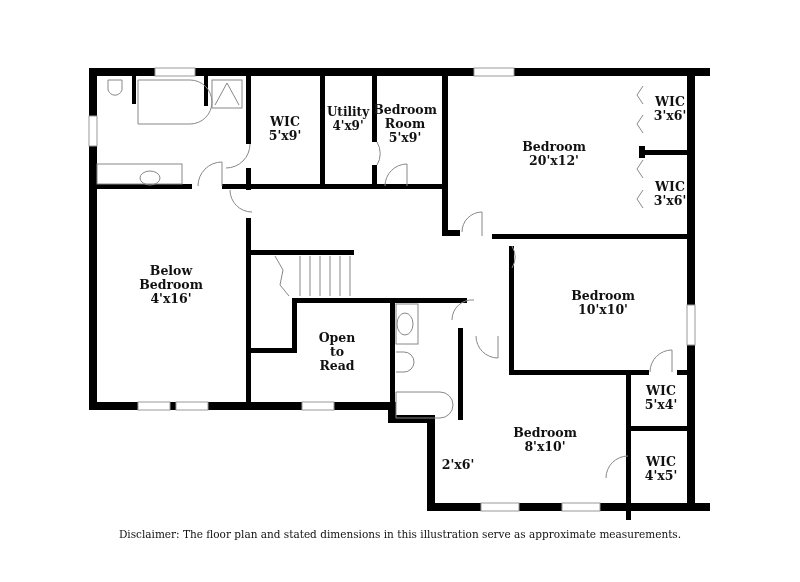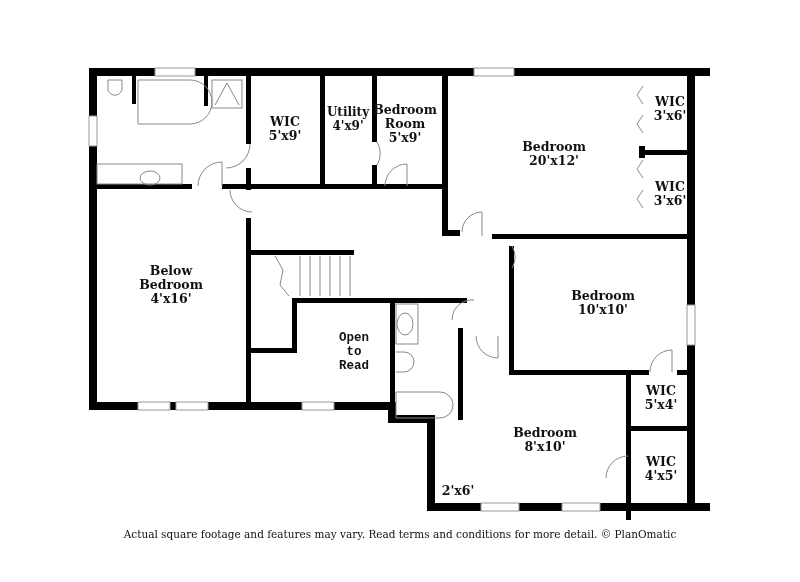--- a/index.html
+++ b/index.html
@@ -144,36 +144,36 @@
 </div>
 <div class="room-label" style="left:171px; top:264px;">
   <span>Below</span>
   <span>Bedroom</span>
   <span>4'x16'</span>
 </div>
 <div class="room-label" style="left:603px; top:289px;">
   <span>Bedroom</span>
   <span>10'x10'</span>
 </div>
-<div class="room-label" style="left:354px; top:331px;font-family:Liberation Mono, monospace;">
+<div class="room-label" style="left:337px; top:331px;">
   <span>Open</span>
   <span>to</span>
   <span>Read</span>
 </div>
 <div class="room-label" style="left:661px; top:384px;">
   <span>WIC</span>
   <span>5'x4'</span>
 </div>
 <div class="room-label" style="left:545px; top:426px;">
   <span>Bedroom</span>
   <span>8'x10'</span>
 </div>
-<div class="room-label" style="left:458px; top:458px;margin-top:26px;">
+<div class="room-label" style="left:458px; top:458px;">
   <span>2'x6'</span>
 </div>
 <div class="room-label" style="left:661px; top:455px;">
   <span>WIC</span>
   <span>4'x5'</span>
 </div>
 
 <div class="disclaimer">
-  <span>Actual square footage and features may vary. Read terms and conditions for more detail. © PlanOmatic</span>
+  <span>Disclaimer: The floor plan and stated dimensions in this illustration serve as approximate measurements.</span>
 </div>
 
 </body></html>

